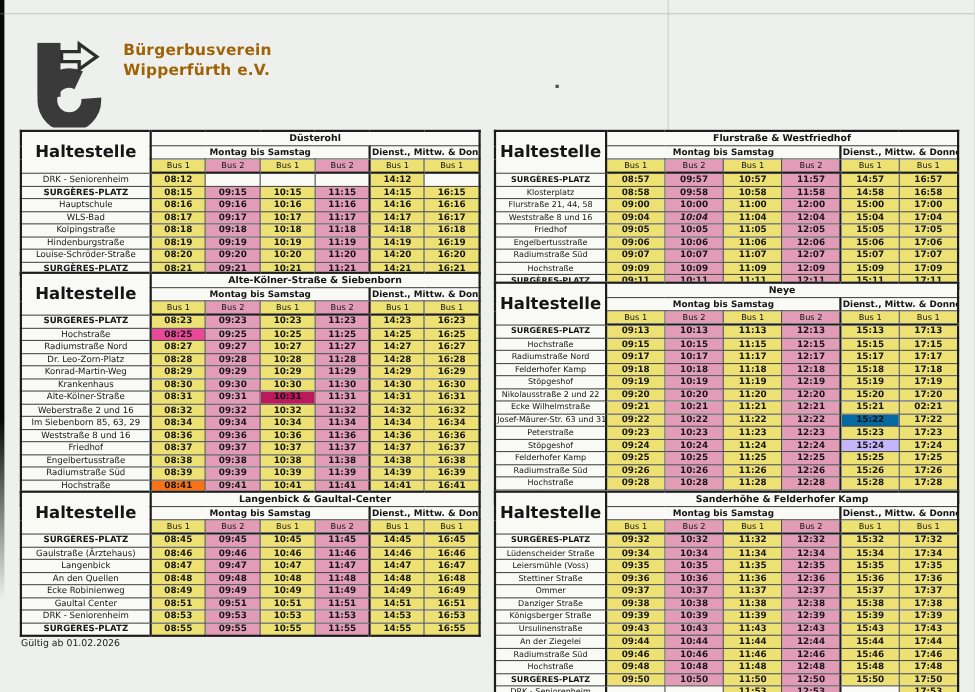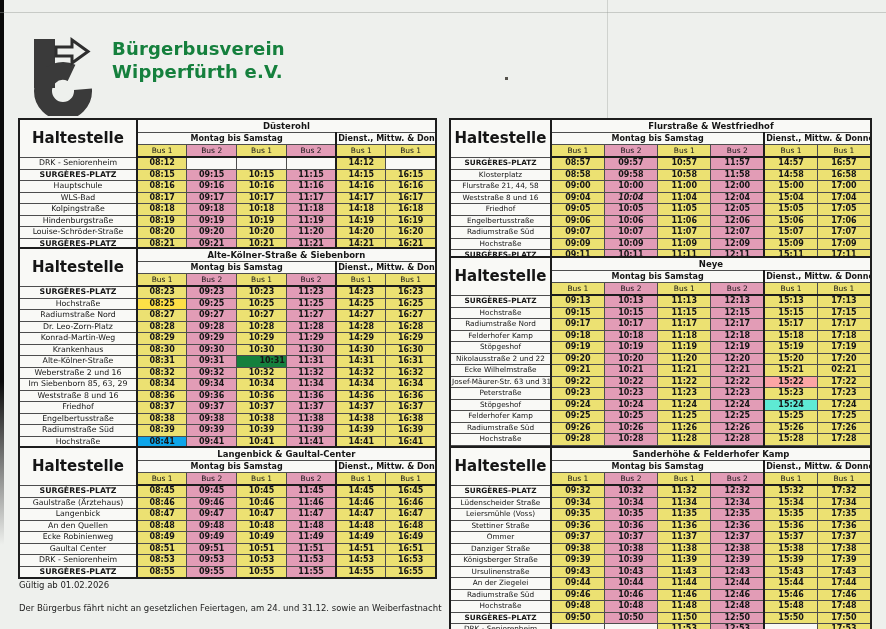--- a/index.html
+++ b/index.html
@@ -13,22 +13,22 @@
   .edge-left { position:absolute; left:0; top:0; width:4px; height:545px;
     background:linear-gradient(#0a0a0a 70%, rgba(10,10,10,0)); }
   .paper-top-line { position:absolute; left:0; top:12px; width:886px; height:1px;
     background:rgba(150,156,150,0.45); }
   .crease { position:absolute; left:607px; top:0; width:1px; height:629px;
     background:rgba(150,156,150,0.35); }
   .speck { position:absolute; left:505px; top:77px; width:3px; height:3px; background:#55524c; }
 
   
   .logo { position:absolute; left:26px; top:36px; }
-  .org { position:absolute; left:112px; top:37px; font-weight:bold; font-size:18px;
-    color:#15803d; line-height:1.3; letter-spacing:0.2px; }
+  .org { position:absolute; left:112px; top:37px; font-weight:bold; font-size:14px;
+    color:#a16207; line-height:1.3; letter-spacing:0.2px; }
 
   
   table.tbl { position:absolute; border-collapse:collapse; table-layout:fixed;
     background:#f9f9f6; border:2px solid #1d1d1d; }
   .tbl th, .tbl td { border:1px solid #4d4d4d; padding:0 1px; text-align:center;
     vertical-align:middle; overflow:hidden; white-space:nowrap; }
   .tbl .route-title { height:12px; font-size:8.5px; font-weight:bold; background:#f9f9f6; }
   .tbl .stop-head { font-size:15px; font-weight:bold; background:#f9f9f6; }
   .tbl .grp { height:11px; font-size:8px; font-weight:bold; background:#f9f9f6; }
   .tbl .bus { height:11px; font-size:7.5px; font-weight:normal; }
@@ -323,21 +323,21 @@
           <td class="stop cstop b">SURGÈRES-PLATZ</td>
           <td class="time" style="background: rgb(236, 225, 114);">08:23</td>
           <td class="time" style="background: rgb(226, 156, 182);">09:23</td>
           <td class="time" style="background: rgb(236, 225, 114);">10:23</td>
           <td class="time" style="background: rgb(226, 156, 182);">11:23</td>
           <td class="time sep" style="background: rgb(236, 225, 114);">14:23</td>
           <td class="time" style="background: rgb(236, 225, 114);">16:23</td>
         </tr>
         <tr>
           <td class="stop cstop">Hochstraße</td>
-          <td class="time" style="background: #fde047;">08:25</td>
+          <td class="time" style="background: #ec4899;">08:25</td>
           <td class="time" style="background: rgb(226, 156, 182);">09:25</td>
           <td class="time" style="background: rgb(236, 225, 114);">10:25</td>
           <td class="time" style="background: rgb(226, 156, 182);">11:25</td>
           <td class="time sep" style="background: rgb(236, 225, 114);">14:25</td>
           <td class="time" style="background: rgb(236, 225, 114);">16:25</td>
         </tr>
         <tr>
           <td class="stop cstop">Radiumstraße Nord</td>
           <td class="time" style="background: rgb(236, 225, 114);">08:27</td>
           <td class="time" style="background: rgb(226, 156, 182);">09:27</td>
@@ -370,21 +370,21 @@
           <td class="time" style="background: rgb(226, 156, 182);">09:30</td>
           <td class="time" style="background: rgb(236, 225, 114);">10:30</td>
           <td class="time" style="background: rgb(226, 156, 182);">11:30</td>
           <td class="time sep" style="background: rgb(236, 225, 114);">14:30</td>
           <td class="time" style="background: rgb(236, 225, 114);">16:30</td>
         </tr>
         <tr>
           <td class="stop cstop">Alte-Kölner-Straße</td>
           <td class="time" style="background: rgb(236, 225, 114);">08:31</td>
           <td class="time" style="background: rgb(226, 156, 182);">09:31</td>
-          <td class="time" style="background: #15803d; text-align: right;">10:31</td>
+          <td class="time" style="background: #be185d;">10:31</td>
           <td class="time" style="background: rgb(226, 156, 182);">11:31</td>
           <td class="time sep" style="background: rgb(236, 225, 114);">14:31</td>
           <td class="time" style="background: rgb(236, 225, 114);">16:31</td>
         </tr>
         <tr>
           <td class="stop cstop">Weberstraße 2 und 16</td>
           <td class="time" style="background: rgb(236, 225, 114);">08:32</td>
           <td class="time" style="background: rgb(226, 156, 182);">09:32</td>
           <td class="time" style="background: rgb(236, 225, 114);">10:32</td>
           <td class="time" style="background: rgb(226, 156, 182);">11:32</td>
@@ -431,21 +431,21 @@
           <td class="stop cstop">Radiumstraße Süd</td>
           <td class="time" style="background: rgb(236, 225, 114);">08:39</td>
           <td class="time" style="background: rgb(226, 156, 182);">09:39</td>
           <td class="time" style="background: rgb(236, 225, 114);">10:39</td>
           <td class="time" style="background: rgb(226, 156, 182);">11:39</td>
           <td class="time sep" style="background: rgb(236, 225, 114);">14:39</td>
           <td class="time" style="background: rgb(236, 225, 114);">16:39</td>
         </tr>
         <tr>
           <td class="stop cstop">Hochstraße</td>
-          <td class="time" style="background: #0ea5e9;">08:41</td>
+          <td class="time" style="background: #f97316;">08:41</td>
           <td class="time" style="background: rgb(226, 156, 182);">09:41</td>
           <td class="time" style="background: rgb(236, 225, 114);">10:41</td>
           <td class="time" style="background: rgb(226, 156, 182);">11:41</td>
           <td class="time sep" style="background: rgb(236, 225, 114);">14:41</td>
           <td class="time" style="background: rgb(236, 225, 114);">16:41</td>
         </tr>
         <tr>
           <td class="stop cstop b">SURGÈRES-PLATZ</td>
           <td class="time" style="background: rgb(236, 225, 114);">08:43</td>
           <td class="time" style="background: rgb(226, 156, 182);">09:43</td>
@@ -547,39 +547,39 @@
           <td class="time" style="background: rgb(226, 156, 182);">12:21</td>
           <td class="time sep" style="background: rgb(236, 225, 114);">15:21</td>
           <td class="time" style="background: rgb(236, 225, 114);">02:21</td>
         </tr>
         <tr>
           <td class="stop cstop">Josef-Mäurer-Str. 63 und 31</td>
           <td class="time" style="background: rgb(236, 225, 114);">09:22</td>
           <td class="time" style="background: rgb(226, 156, 182);">10:22</td>
           <td class="time" style="background: rgb(236, 225, 114);">11:22</td>
           <td class="time" style="background: rgb(226, 156, 182);">12:22</td>
-          <td class="time sep" style="background: #fca5a5; margin-left: 17px;">15:22</td>
+          <td class="time sep" style="background: #0369a1; margin-left: 17px;">15:22</td>
           <td class="time" style="background: rgb(236, 225, 114);">17:22</td>
         </tr>
         <tr>
           <td class="stop cstop">Peterstraße</td>
           <td class="time" style="background: rgb(236, 225, 114);">09:23</td>
           <td class="time" style="background: rgb(226, 156, 182);">10:23</td>
           <td class="time" style="background: rgb(236, 225, 114);">11:23</td>
           <td class="time" style="background: rgb(226, 156, 182);">12:23</td>
           <td class="time sep" style="background: rgb(236, 225, 114);">15:23</td>
           <td class="time" style="background: rgb(236, 225, 114);">17:23</td>
         </tr>
         <tr>
           <td class="stop cstop">Stöpgeshof</td>
           <td class="time" style="background: rgb(236, 225, 114);">09:24</td>
           <td class="time" style="background: rgb(226, 156, 182);">10:24</td>
           <td class="time" style="background: rgb(236, 225, 114);">11:24</td>
           <td class="time" style="background: rgb(226, 156, 182);">12:24</td>
-          <td class="time sep" style="background: #5eead4;">15:24</td>
+          <td class="time sep" style="background: #c4b5fd;">15:24</td>
           <td class="time" style="background: rgb(236, 225, 114);">17:24</td>
         </tr>
         <tr>
           <td class="stop cstop">Felderhofer Kamp</td>
           <td class="time" style="background: rgb(236, 225, 114);">09:25</td>
           <td class="time" style="background: rgb(226, 156, 182);">10:25</td>
           <td class="time" style="background: rgb(236, 225, 114);">11:25</td>
           <td class="time" style="background: rgb(226, 156, 182);">12:25</td>
           <td class="time sep" style="background: rgb(236, 225, 114);">15:25</td>
           <td class="time" style="background: rgb(236, 225, 114);">17:25</td>
@@ -859,15 +859,14 @@
           <td class="time" style="background: rgb(249, 249, 246);"></td>
           <td class="time" style="background: rgb(236, 225, 114);">11:53</td>
           <td class="time" style="background: rgb(226, 156, 182);">12:53</td>
           <td class="time sep" style="background: rgb(249, 249, 246);"></td>
           <td class="time" style="background: rgb(236, 225, 114);">17:53</td>
         </tr>
       </tbody>
     </table>
 
   <div class="footer-valid">Gültig ab 01.02.2026</div>
-  <div class="footer-note">Der Bürgerbus fährt nicht an gesetzlichen Feiertagen, am 24. und 31.12. sowie an Weiberfastnacht</div>
 
 </div>
 
 </body></html>

